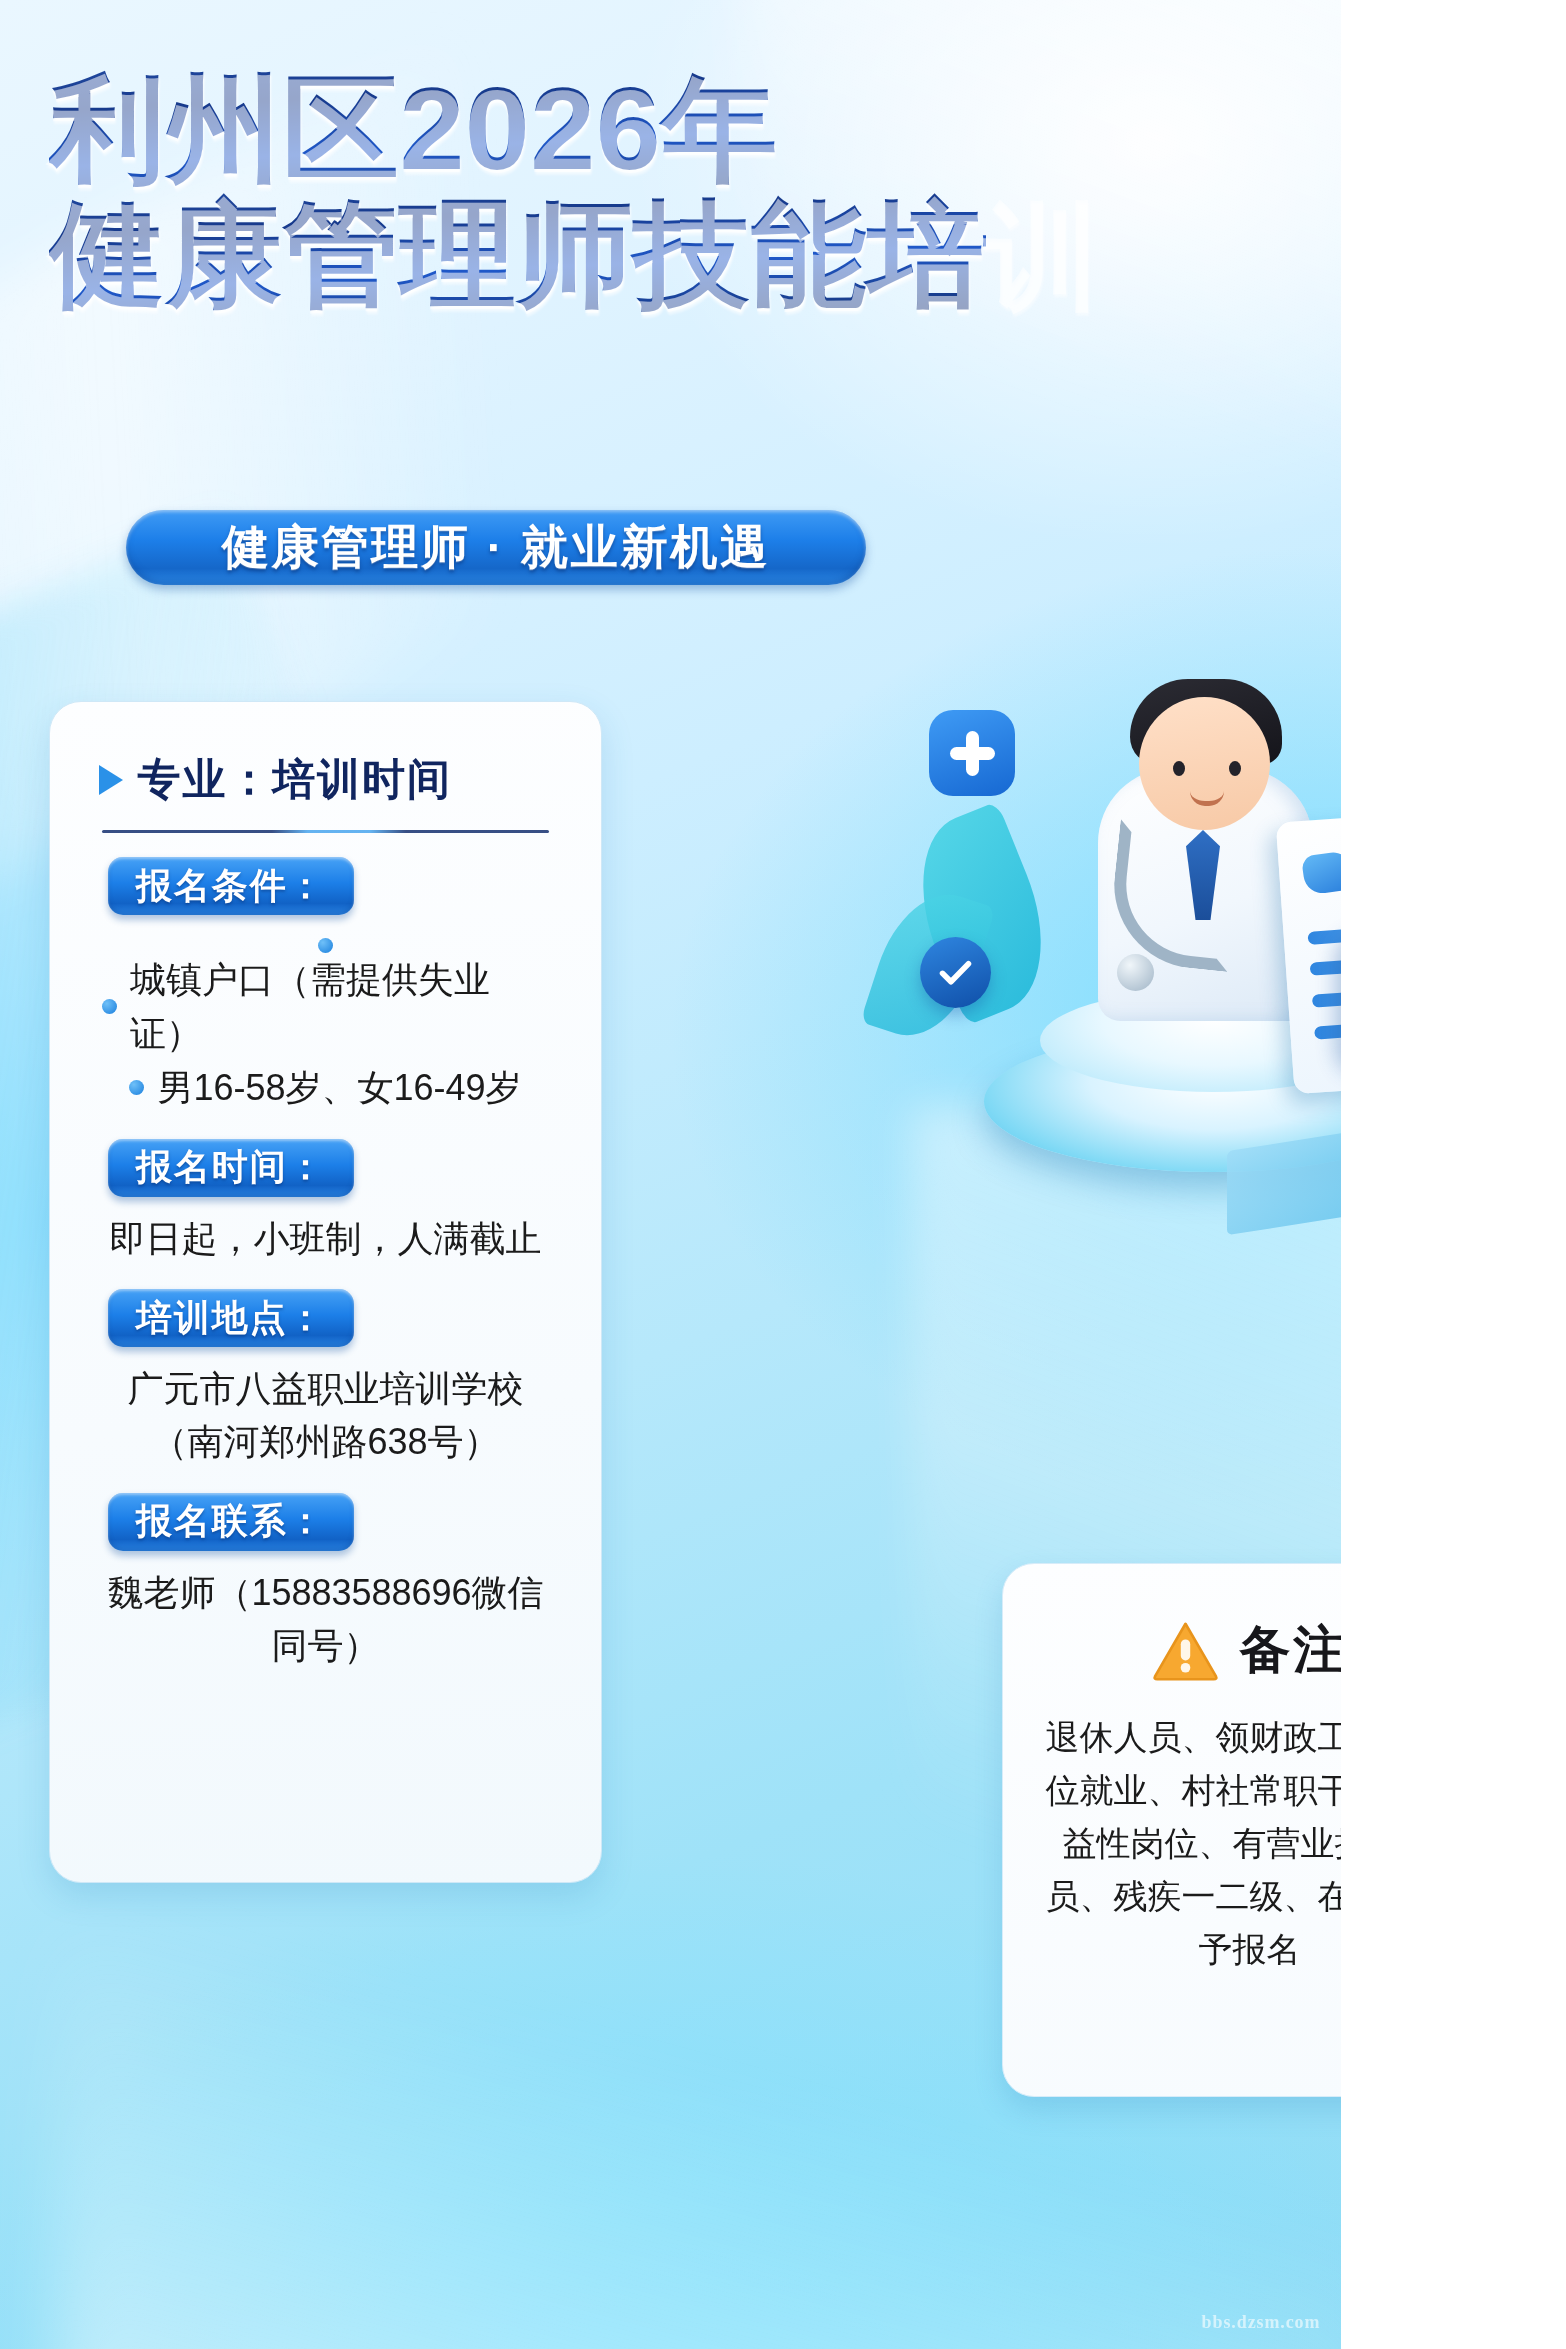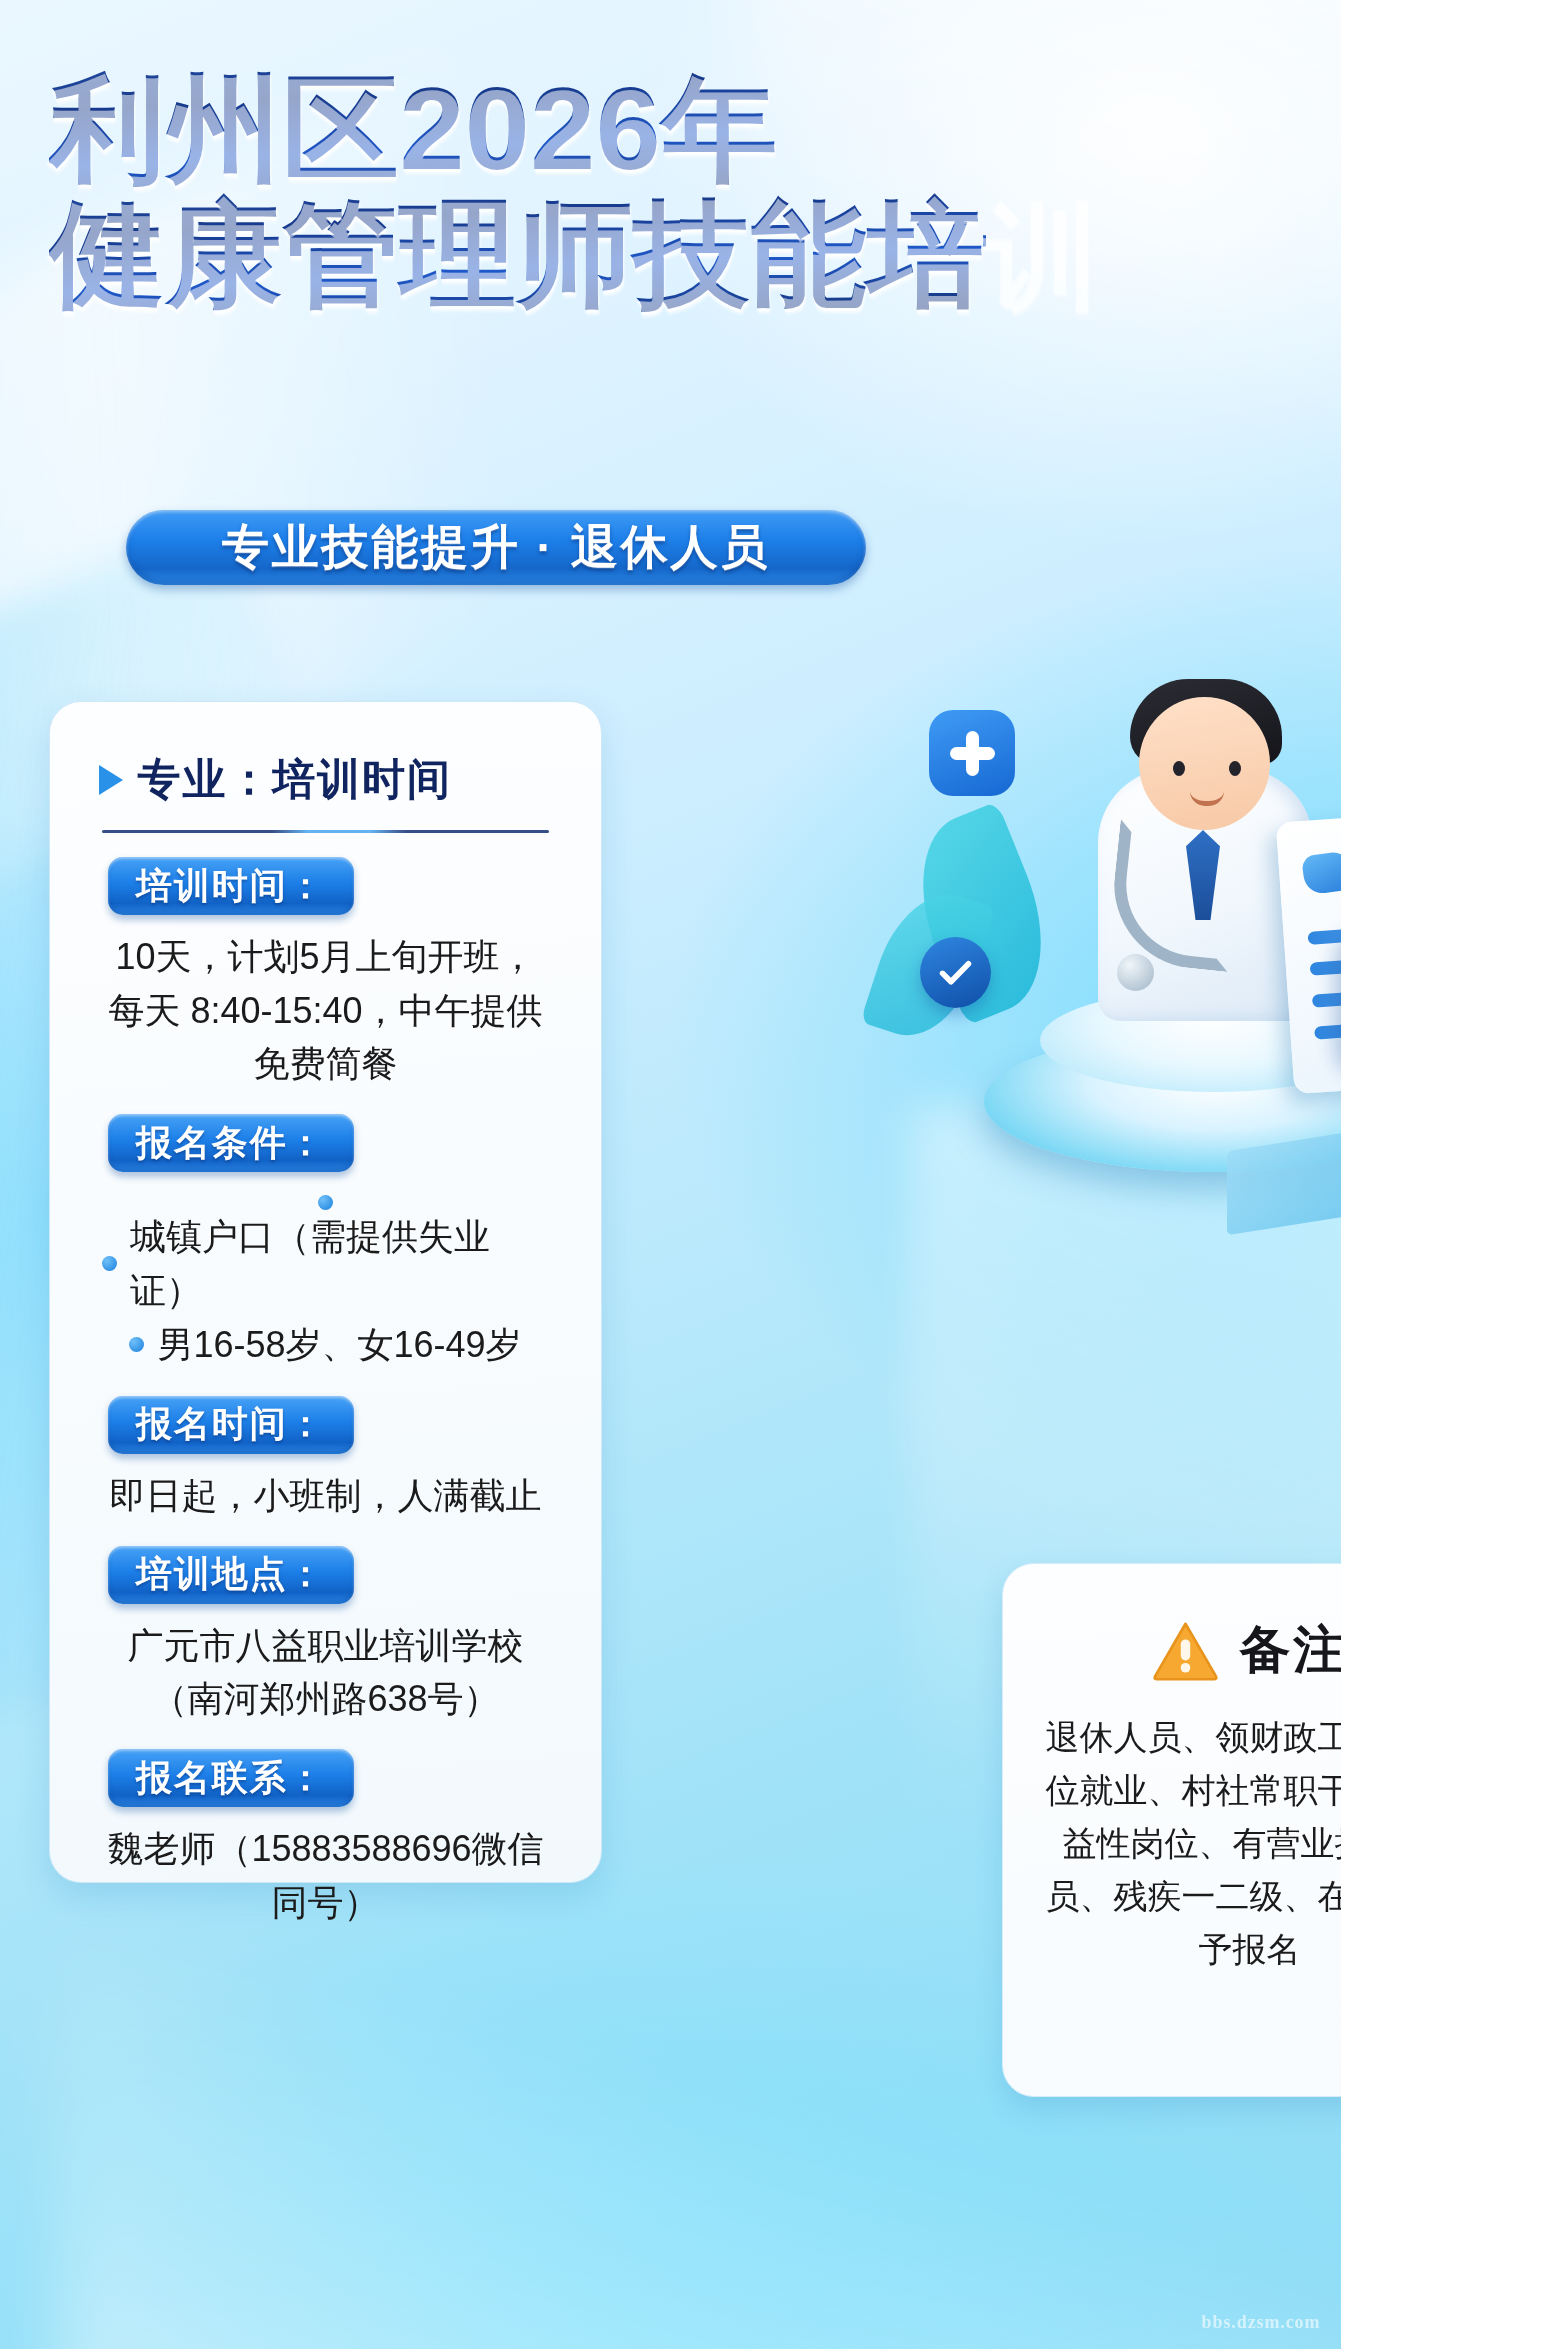--- a/index.html
+++ b/index.html
@@ -290,21 +290,21 @@
   <div class="streak streak-c"></div>
   <div class="band-left"></div>
   <div class="band-right"></div>
 
   <div class="titles">
     <div class="title-line">利州区2026年</div>
     <div class="title-line title-line-2">健康管理师技能培训</div>
   </div>
 
   <div class="subtitle-pill">
-    <span class="subtitle-text">专业技能提升 · 退休人员</span>
+    <span class="subtitle-text">健康管理师 · 就业新机遇</span>
   </div>
 
   <div class="illustration">
     <div class="leaf leaf-1"></div>
     <div class="leaf leaf-2"></div>
     <div class="leaf leaf-3"></div>
     <div class="leaf leaf-4"></div>
 
     <div class="cross-big-bg"></div>
     <div class="cross-big">
@@ -356,26 +356,20 @@
     </div>
   </div>
 
   <div class="main-card">
     <div class="card-head">
       <div class="tri-icon"></div>
       <div class="card-head-text">专业：培训时间</div>
     </div>
     <div class="head-rule"></div>
 
-    <div class="section">
-      <div class="label-pill">
-        <span>培训时间：</span>
-      </div>
-      <div class="body-text">10天，计划5月上旬开班，每天 8:40-15:40，中午提供免费简餐</div>
-    </div>
 
     <div class="section">
       <div class="label-pill">
         <span>报名条件：</span>
       </div>
       <div class="bullets">
         <div class="bullet-row">
           <span class="dot"></span>
         </div>
         <div class="bullet-row">

